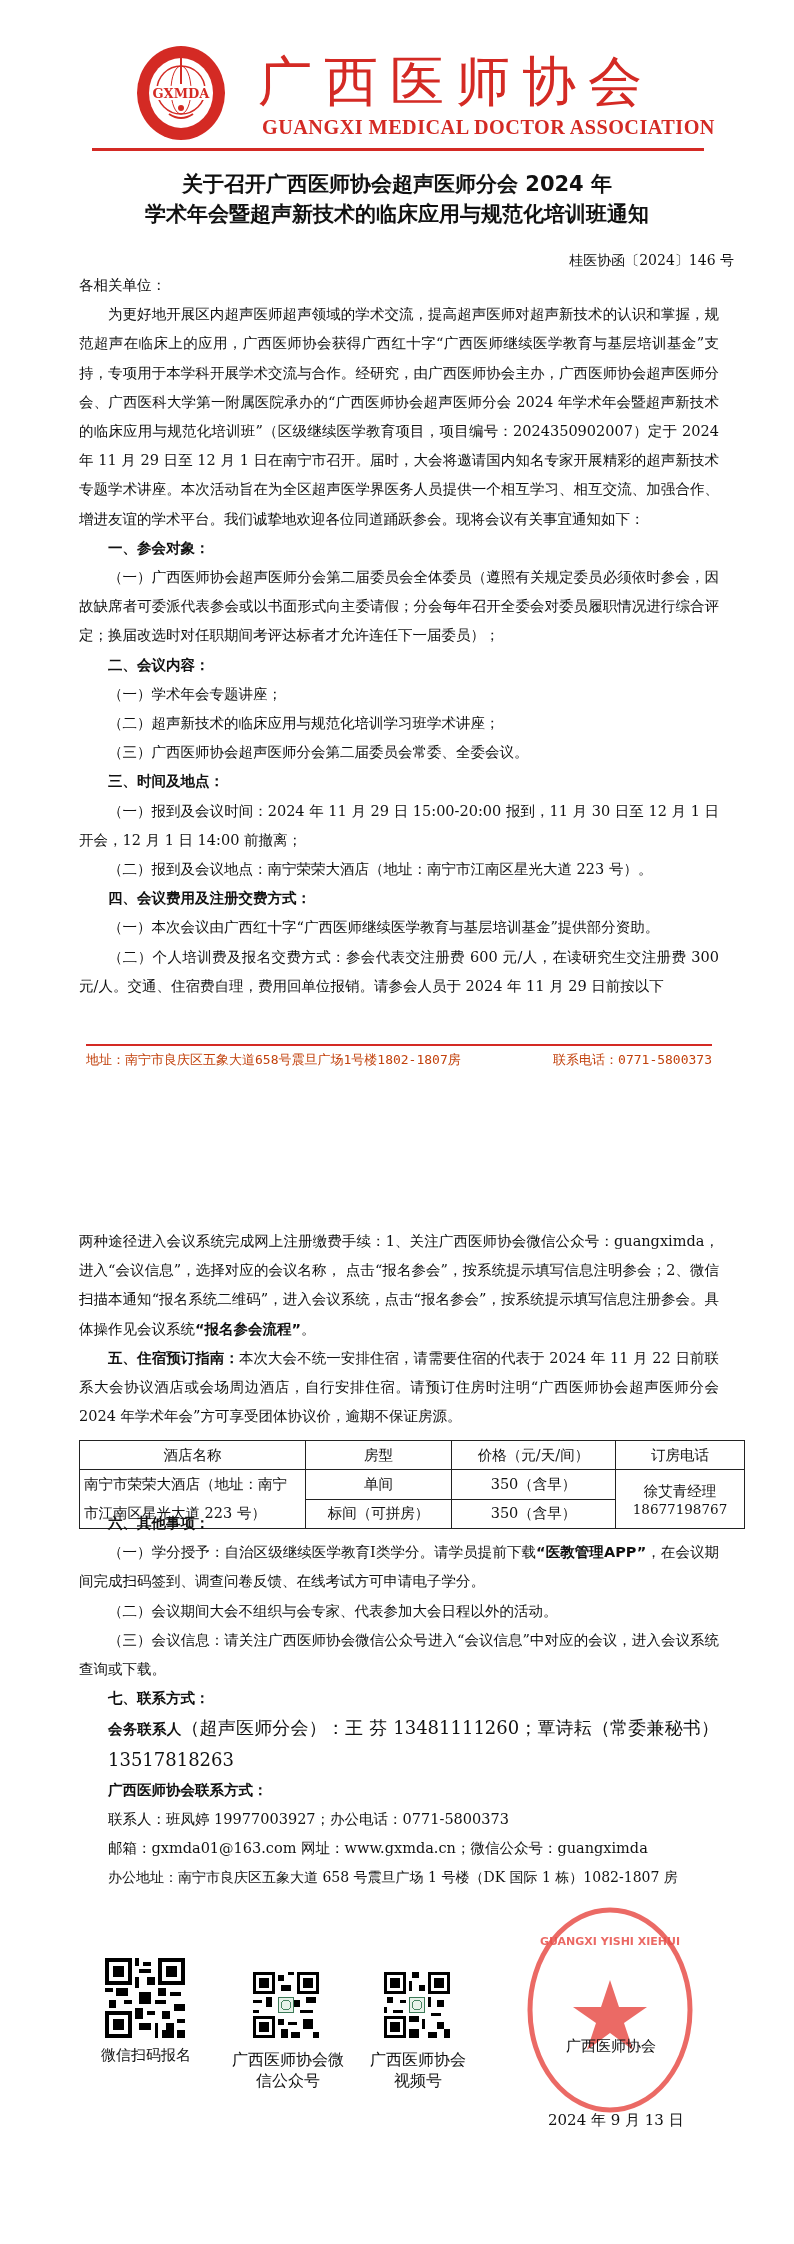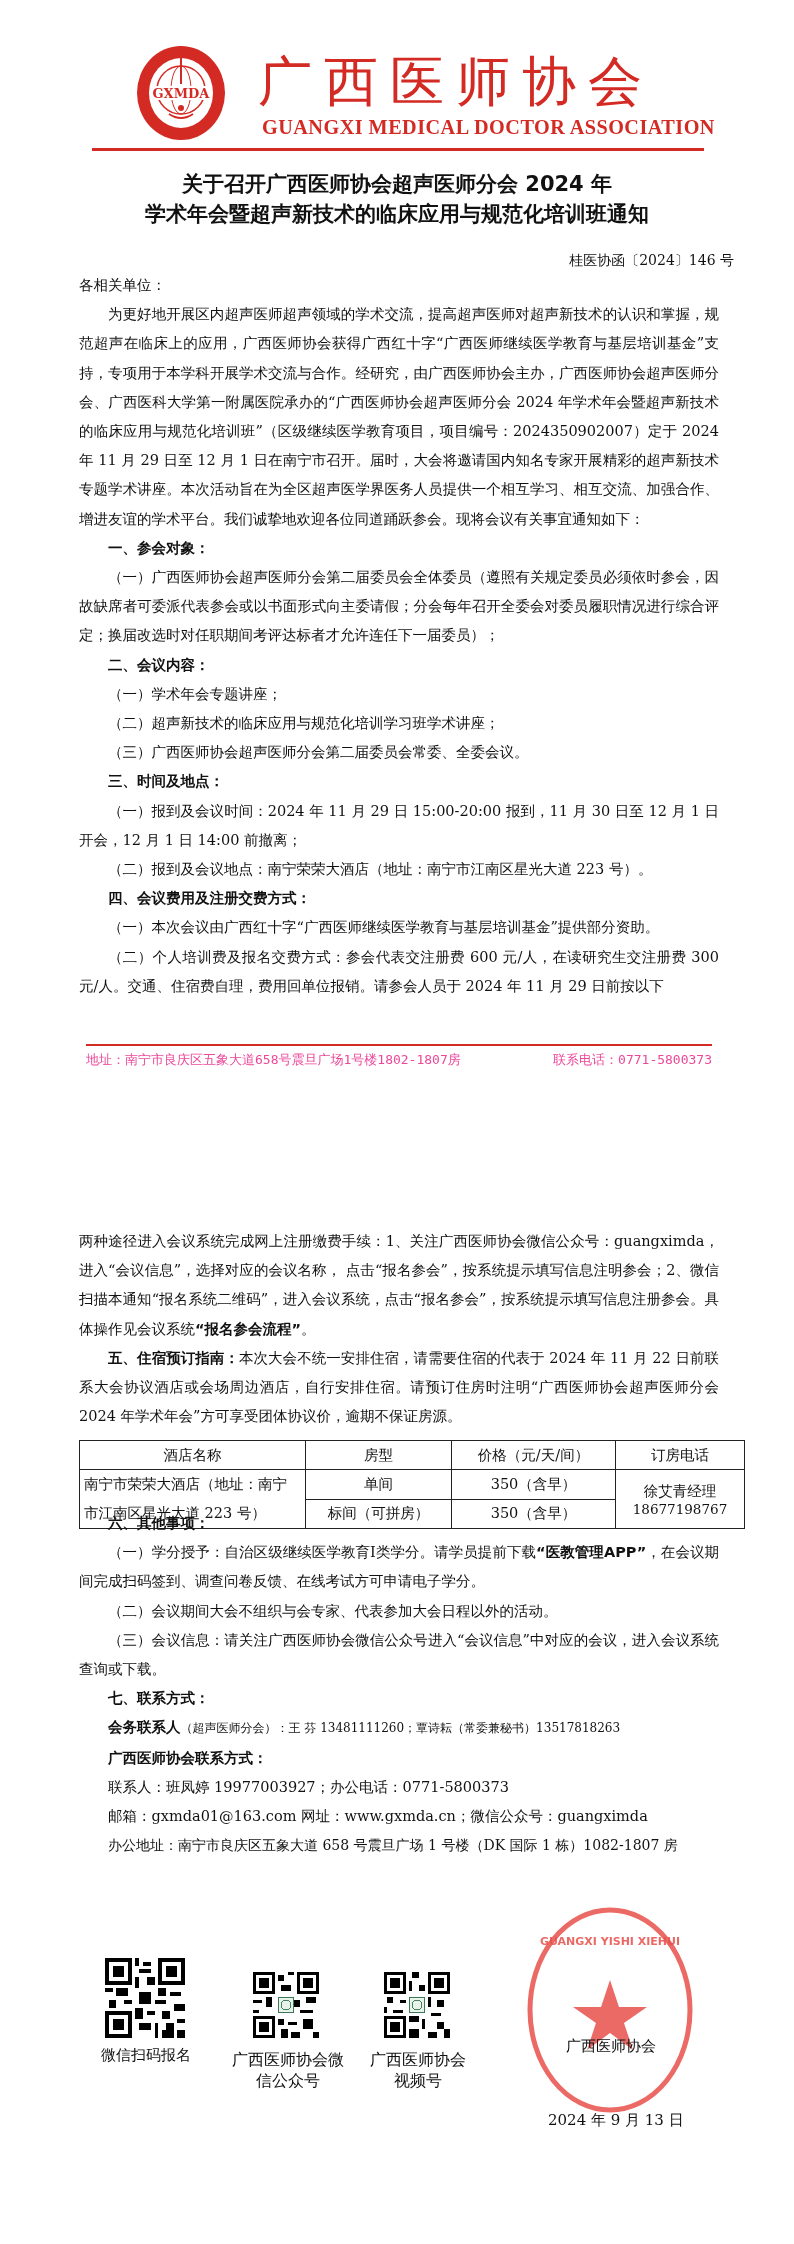--- a/index.html
+++ b/index.html
@@ -17,21 +17,21 @@
   .title.l2 { top: 200px; }
 
   .docno { position: absolute; right: 60px; top: 252px; font-size: 14px; }
   .para { position: absolute; left: 79px; width: 640px; font-size: 14.5px; line-height: 29.2px; text-align: justify; }
   .h { font-family: "DejaVu Sans", sans-serif; font-weight: bold; }
   .ind { text-indent: 29px; }
   .ind2 { padding-left: 29px; }
   b.bold { font-family: "DejaVu Sans", sans-serif; font-weight: bold; }
 
   .page-foot-rule { position: absolute; left: 86px; top: 1044px; width: 626px; height: 2px; background: #d42a24; }
-  .page-foot { position: absolute; left: 86px; top: 1051px; width: 626px; font-size: 13px; color: #ec4899; font-family: "DejaVu Sans Mono", monospace; display: flex; justify-content: space-between; }
+  .page-foot { position: absolute; left: 86px; top: 1051px; width: 626px; font-size: 13px; color: #c2410c; font-family: "DejaVu Sans Mono", monospace; display: flex; justify-content: space-between; }
 
   table.hotel { position: absolute; left: 79px; top: 1440px; width: 666px; border-collapse: collapse; font-size: 14.5px; }
   table.hotel td, table.hotel th { border: 1px solid #222; text-align: center; font-weight: normal; padding: 0 4px; }
   table.hotel th { height: 29px; }
   table.hotel td { height: 29px; }
   table.hotel td.name { text-align: left; line-height: 29px; }
 
   .qr { position: absolute; background: #fff; }
   .qr svg { width: 100%; height: 100%; }
   .qr-label { position: absolute; font-size: 16px; text-align: center; }
@@ -119,21 +119,21 @@
   </tr>
 </tbody>
   </table>
 
 <div class="para" style="top:1509px;">
   <div class="ind h">六、其他事项：</div>
   <div class="ind"><span>（一）学分授予：自治区级继续医学教育I类学分。请学员提前下载</span><b class="bold">“医教管理APP”</b><span>，在会议期间完成扫码签到、调查问卷反馈、在线考试方可申请电子学分。</span></div>
   <div class="ind">（二）会议期间大会不组织与会专家、代表参加大会日程以外的活动。</div>
   <div class="ind">（三）会议信息：请关注广西医师协会微信公众号进入“会议信息”中对应的会议，进入会议系统查询或下载。</div>
   <div class="ind h">七、联系方式：</div>
-  <div class="ind2"><span class="h">会务联系人</span><span style="font-size:12px;">（超声医师分会）：王 芬 13481111260；覃诗耘（常委兼秘书）13517818263</span></div>
+  <div class="ind2"><span class="h">会务联系人</span><span style="font-size:18px;">（超声医师分会）：王 芬 13481111260；覃诗耘（常委兼秘书）13517818263</span></div>
   <div class="ind2 h">广西医师协会联系方式：</div>
   <div class="ind2">联系人：班凤婷 19977003927；办公电话：0771-5800373</div>
   <div class="ind2">邮箱：gxmda01@163.com 网址：www.gxmda.cn；微信公众号：guangximda</div>
   <div class="ind2" style="font-size:14px;">办公地址：南宁市良庆区五象大道 658 号震旦广场 1 号楼（DK 国际 1 栋）1082-1807 房</div>
 </div>
 
 <div class="qr" style="left:105px; top:1958px; width:80px; height:80px;">
   <svg viewBox="0 0 21 21" shape-rendering="crispEdges">
     <rect width="21" height="21" fill="#fff"></rect>
     <path fill="#000" d="M0 0h7v7H0zM14 0h7v7h-7zM0 14h7v7H0z"></path>

